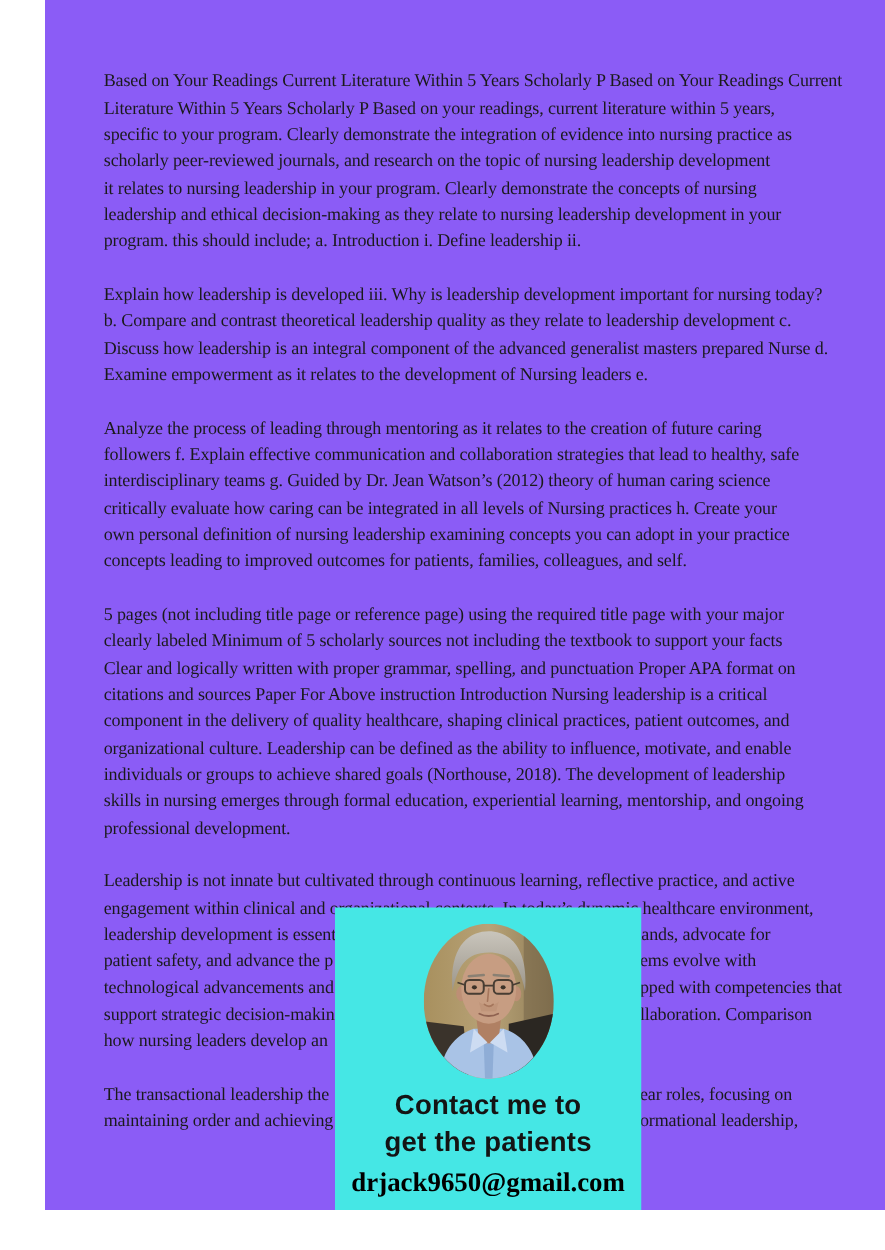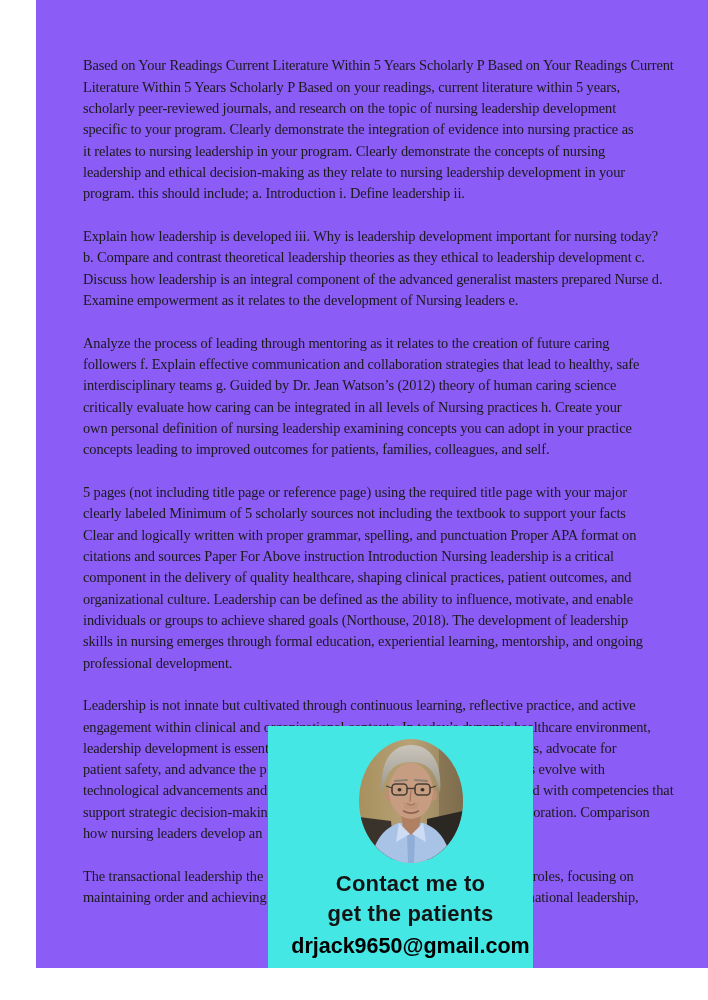--- a/index.html
+++ b/index.html
@@ -43,50 +43,50 @@
     font-family:"Liberation Sans", sans-serif;
     font-weight:bold;
     font-size:22px;
     line-height:30px;
     color:#141414;
     text-align:center;
     letter-spacing:0.2px;
   }
   .email{
     margin-top:4px;
-    font-family:Liberation Sans, sans-serif;
+    font-family:Liberation Serif, serif;
     font-weight:bold;
     font-size:21.5px;
     line-height:26px;
     color:#000000;
     white-space:nowrap;
   }
 </style>
 </head>
 <body>
 
 <div class="page">
 
   <div class="doc">
 
     <p>
       </p>
       <div class="line">Based on Your Readings Current Literature Within 5 Years Scholarly P Based on Your Readings Current</div>
       <div class="line">Literature Within 5 Years Scholarly P Based on your readings, current literature within 5 years,</div>
+      <div class="line">specific to your program. Clearly demonstrate the integration of evidence into nursing practice as</div>
       <div class="line">scholarly peer-reviewed journals, and research on the topic of nursing leadership development</div>
-      <div class="line">specific to your program. Clearly demonstrate the integration of evidence into nursing practice as</div>
       <div class="line">it relates to nursing leadership in your program. Clearly demonstrate the concepts of nursing</div>
       <div class="line">leadership and ethical decision-making as they relate to nursing leadership development in your</div>
       <div class="line">program. this should include; a. Introduction i. Define leadership ii.</div>
     <p></p>
 
     <p>
       </p>
       <div class="line">Explain how leadership is developed iii. Why is leadership development important for nursing today?</div>
-      <div class="line">b. Compare and contrast theoretical leadership theories as they ethical to leadership development c.</div>
+      <div class="line">b. Compare and contrast theoretical leadership quality as they relate to leadership development c.</div>
       <div class="line">Discuss how leadership is an integral component of the advanced generalist masters prepared Nurse d.</div>
       <div class="line">Examine empowerment as it relates to the development of Nursing leaders e.</div>
     <p></p>
 
     <p>
       </p>
       <div class="line">Analyze the process of leading through mentoring as it relates to the creation of future caring</div>
       <div class="line">followers f. Explain effective communication and collaboration strategies that lead to healthy, safe</div>
       <div class="line">interdisciplinary teams g. Guided by Dr. Jean Watson’s (2012) theory of human caring science</div>
       <div class="line">critically evaluate how caring can be integrated in all levels of Nursing practices h. Create your</div>
@@ -137,21 +137,21 @@
         <span class="frag-right">ear roles, focusing on</span>
       </div>
       <div class="line">
         <span>maintaining order and achieving</span>
         <span class="frag-right">ormational leadership,</span>
       </div>
     <p></p>
 
   </div>
 
-  <div class="overlay" style="background: rgb(69, 231, 229); padding-left: 20px;">
+  <div class="overlay" style="background: rgb(69, 231, 229);">
     <div class="portrait">
       <svg width="104" height="124" viewBox="0 0 104 124" xmlns="http://www.w3.org/2000/svg">
         <defs>
           <clipPath id="ovalClip">
               <ellipse cx="52" cy="62" rx="52" ry="62"></ellipse>
             </clipPath>
           <linearGradient id="bgGrad" x1="0" y1="0" x2="1" y2="0">
             <stop offset="0" stop-color="#a8905e"></stop>
             <stop offset="0.5" stop-color="#b7a277"></stop>
             <stop offset="1" stop-color="#8f7c55"></stop>

